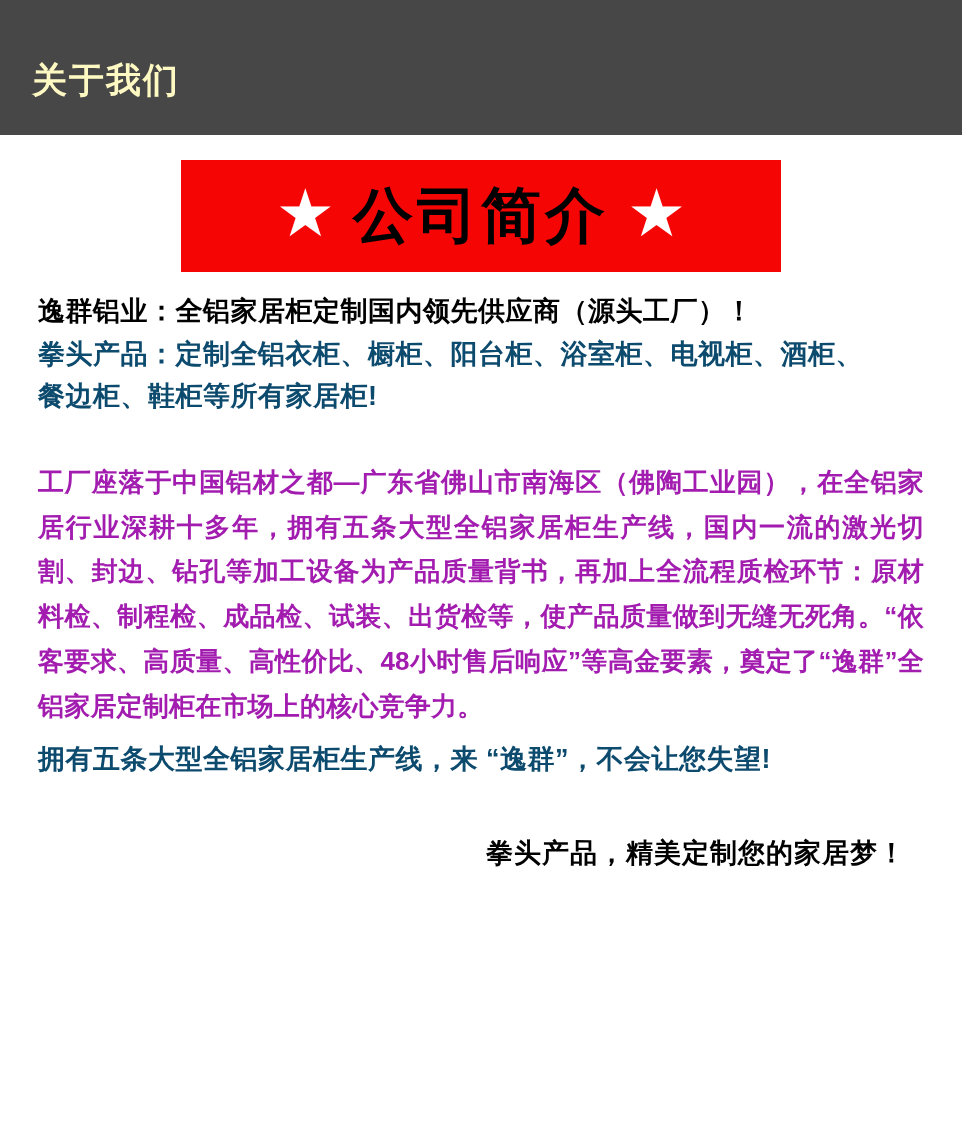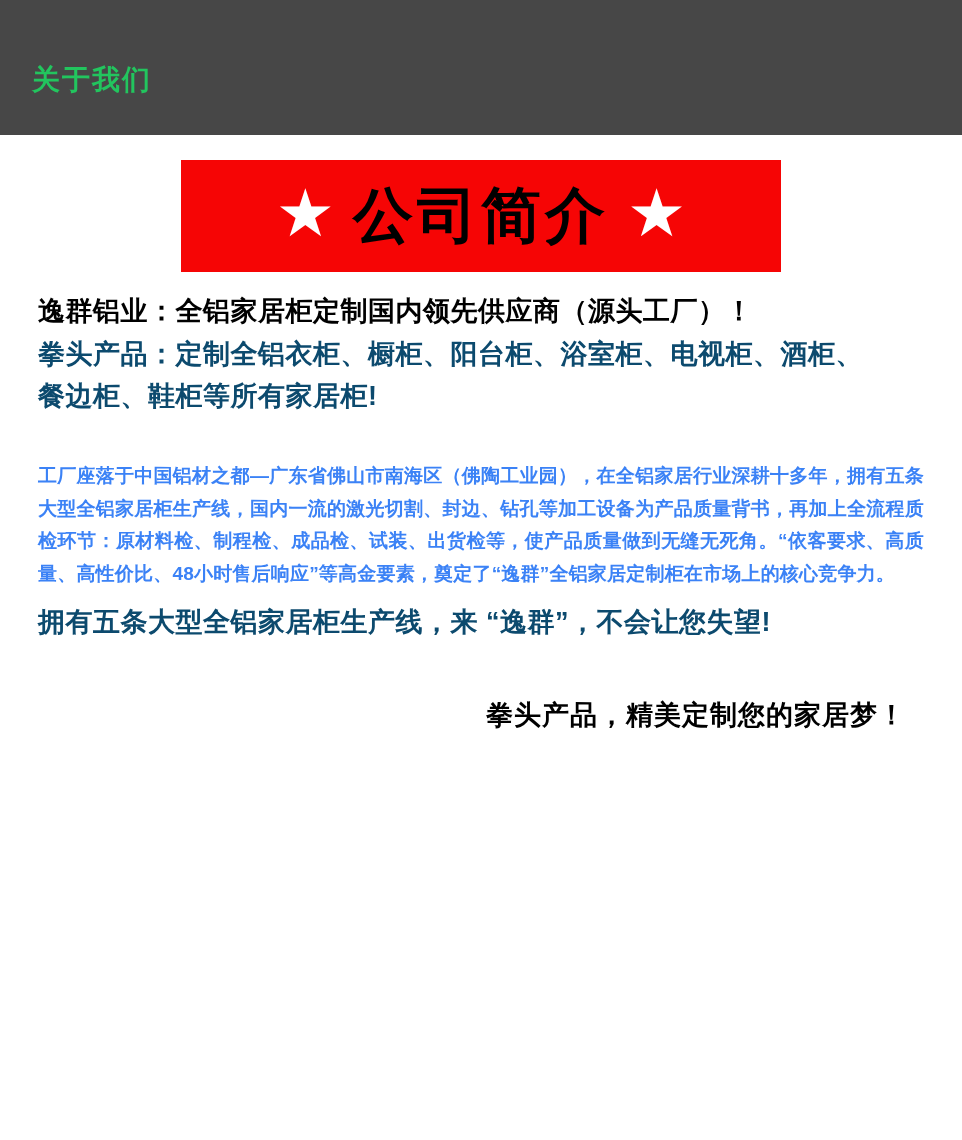--- a/index.html
+++ b/index.html
@@ -17,22 +17,22 @@
 
   
   .header-bar {
     width: 962px;
     height: 135px;
     background: #474747;
     display: flex;
     align-items: center;
   }
   .header-title {
-    color: #22c55e;
-    font-size: 28px;
+    color: #fef9c3;
+    font-size: 35px;
     font-weight: bold;
     letter-spacing: 2px;
     margin-left: 32px;
     line-height: 1;
     margin-top: 24px;
   }
 
   
   .banner-wrap {
     width: 962px;
@@ -71,24 +71,24 @@
   .line {
     font-size: 27px;
     font-weight: bold;
     line-height: 1.58;
     letter-spacing: 0.5px;
   }
   .line.black { color: #000000; }
   .line.red { color: #0c4a6e; }
 
   .para {
-    font-size: 19px;
+    font-size: 26px;
     font-weight: bold;
     line-height: 1.72;
-    color: #3b82f6;
+    color: #a21caf;
     letter-spacing: 0.2px;
     text-align: justify;
   }
   .spacer-lg { height: 42px; }
   .spacer-sm { height: 10px; }
 
   .signature {
     font-size: 27px;
     font-weight: bold;
     color: #000000;

